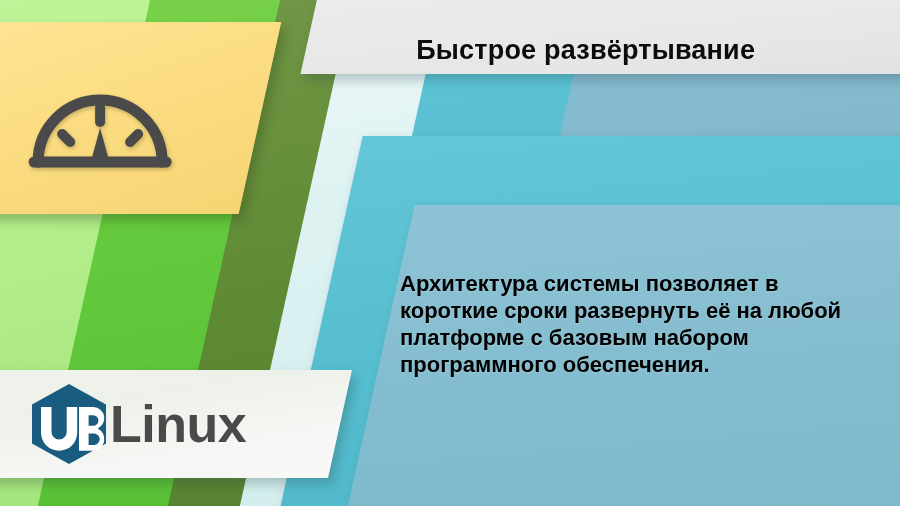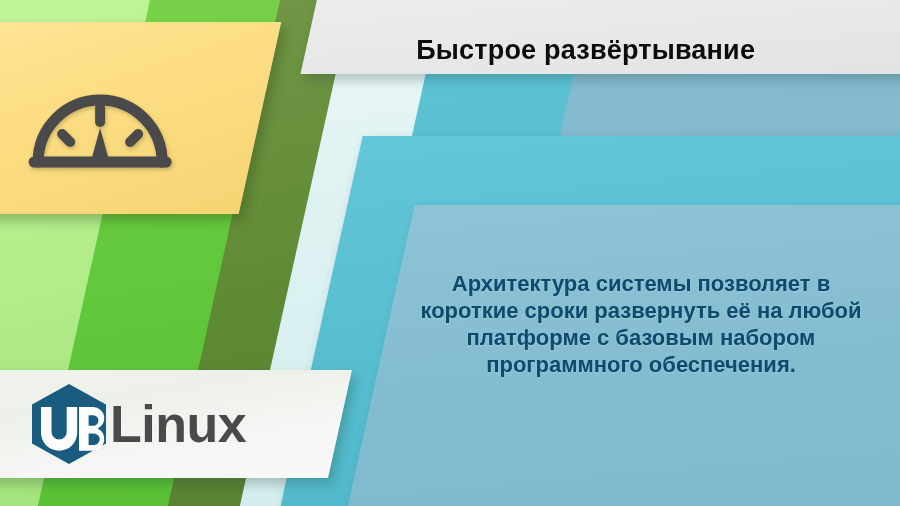--- a/index.html
+++ b/index.html
@@ -115,25 +115,25 @@
     width:600px; height:330px;
     background:linear-gradient(175deg,#8ec3d5 0%,#83bccf 55%,#7eb8cc 100%);
     transform:skewX(-12.5deg);
     box-shadow:4px 4px 9px rgba(30,70,85,.22);
   }
   .body-text {
     position:absolute;
     left:400px; top:270px;
     width:482px;
     transform:none;
-    text-align:center;
+    text-align:left;
     font-size:22px;
     line-height:27px;
     font-weight:bold;
-    color:#0c4a6e;
+    color:#000000;
     text-shadow:0 1px 2px rgba(255,255,255,.20);
   }
 
   
   .logo-band {
     position:absolute;
     left:-80px; top:370px;
     width:420px; height:108px;
     background:linear-gradient(170deg,#f0f2ec 0%,#eef0ea 35%,#f6f7f4 70%,#f8f9f7 100%);
     transform:skewX(-12.5deg);

